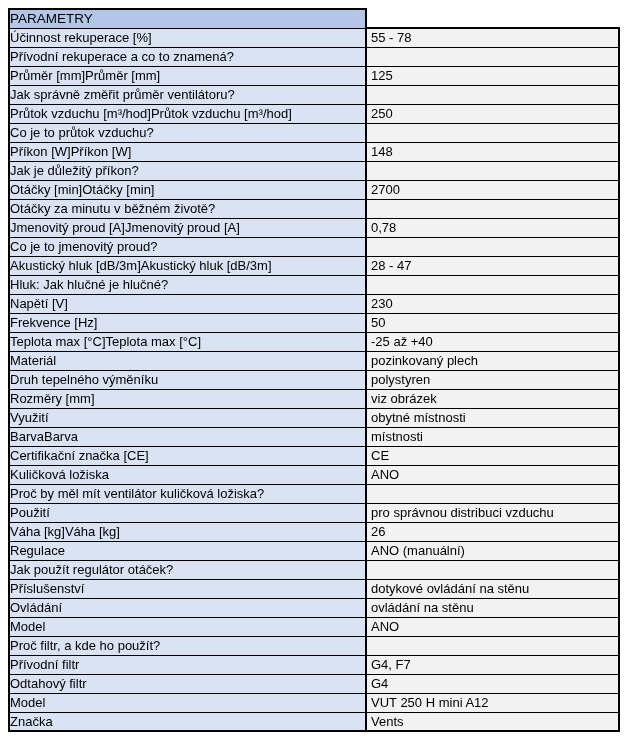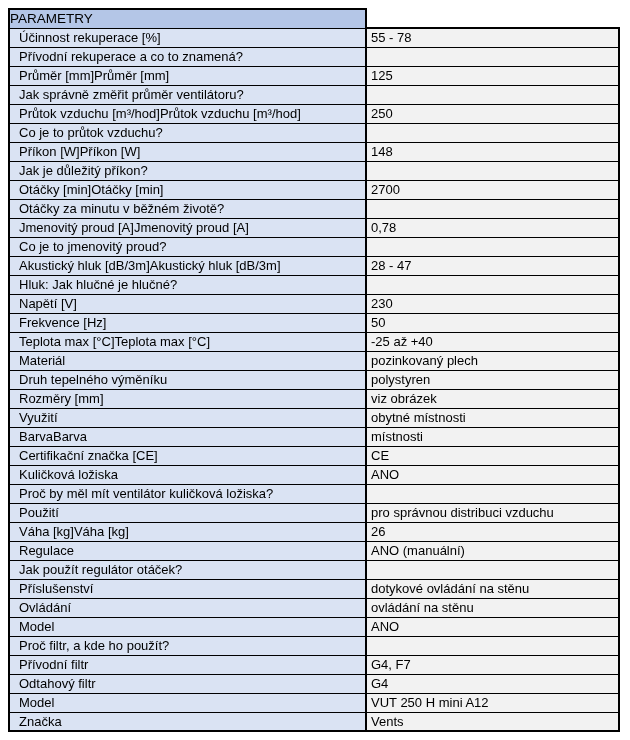--- a/index.html
+++ b/index.html
@@ -42,21 +42,20 @@
     border-left: 2px solid var(--border, #000);
     border-right: 2px solid var(--border, #000);
     margin-top: 44px;
   }
   td.ghost {
     border: none;
     background: transparent;
   }
   td.label {
     background: var(--label-bg, #dae3f3);
-    padding-left: 9px;
     border: 1px solid var(--border, #000);
     border-left: 2px solid var(--border, #000);
   }
   td.value {
     background: var(--value-bg, #f2f2f2);
     padding-left: 4px;
     border: 1px solid var(--border, #000);
     border-left: 2px solid var(--border, #000);
     border-right: 2px solid var(--border, #000);
   }

